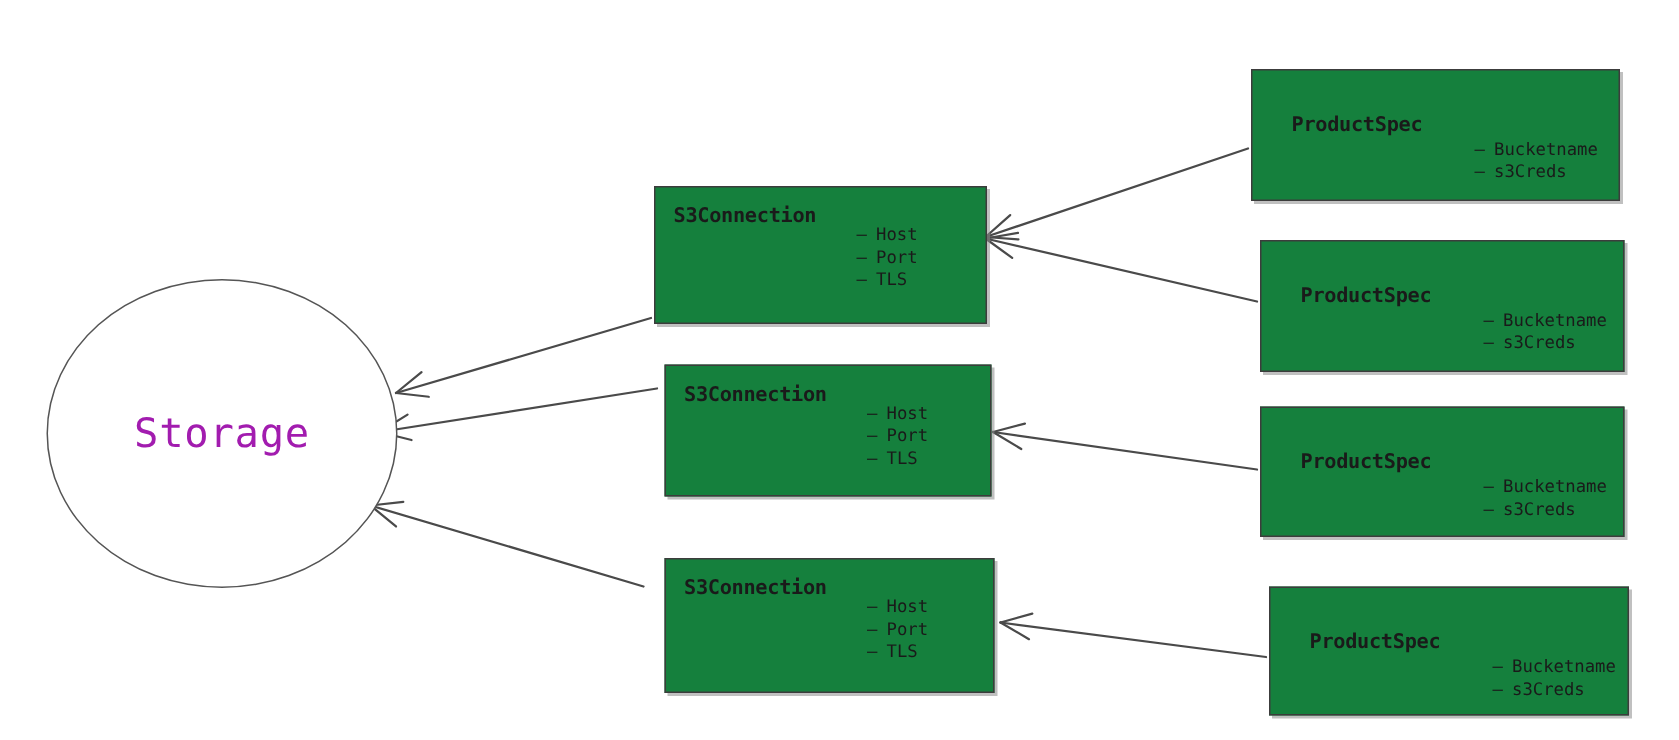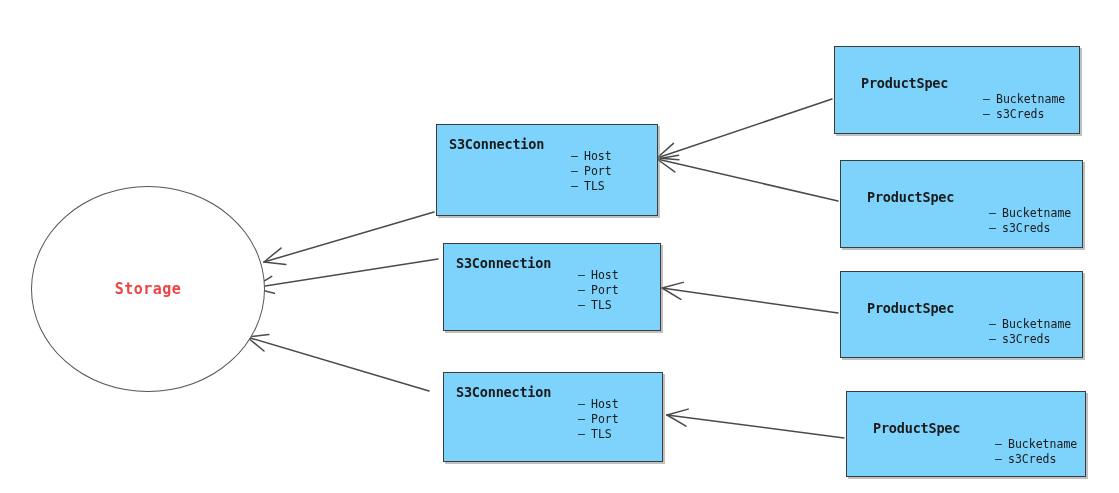--- a/index.html
+++ b/index.html
@@ -22,21 +22,21 @@
     left: 0;
     top: 0;
     width: 1119px;
     height: 493px;
     pointer-events: none;
   }
   .node-box {
     position: absolute;
     box-sizing: border-box;
     border: 1.6px solid #3c3c3c;
-    background: #7dd3fc;
+    background: #15803d;
     box-shadow: 2px 2px 0 0 rgba(140,140,140,0.55);
   }
   .node-title {
     position: absolute;
     font-family: "DejaVu Sans Mono", monospace;
     font-size: 13.5px;
     font-weight: 700;
     color: #1a1a1a;
     letter-spacing: -0.2px;
     white-space: nowrap;
@@ -62,23 +62,23 @@
     box-sizing: border-box;
     border: 1.4px solid #555555;
     border-radius: 50%;
     background: #ffffff;
     display: flex;
     align-items: center;
     justify-content: center;
   }
   .circle-label {
     font-family: "DejaVu Sans Mono", monospace;
-    font-size: 15px;
-    font-weight: 700;
-    color: #ef4444;
+    font-size: 27px;
+    font-weight: 400;
+    color: #a21caf;
     letter-spacing: 0.5px;
   }
 </style>
 </head>
 <body>
 
 <div id="canvas">
 
   <svg id="edges" viewBox="0 0 1119 493" xmlns="http://www.w3.org/2000/svg">
       <g>

